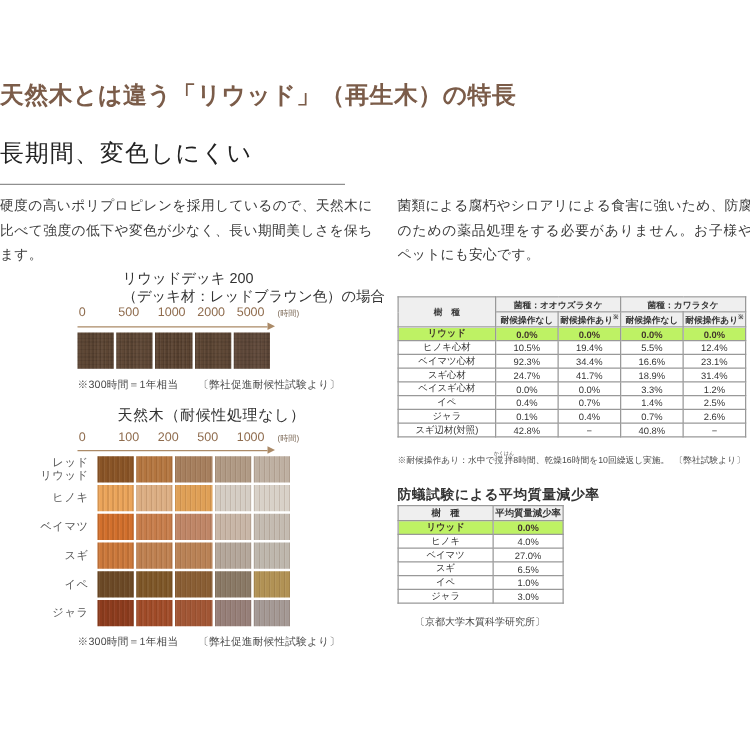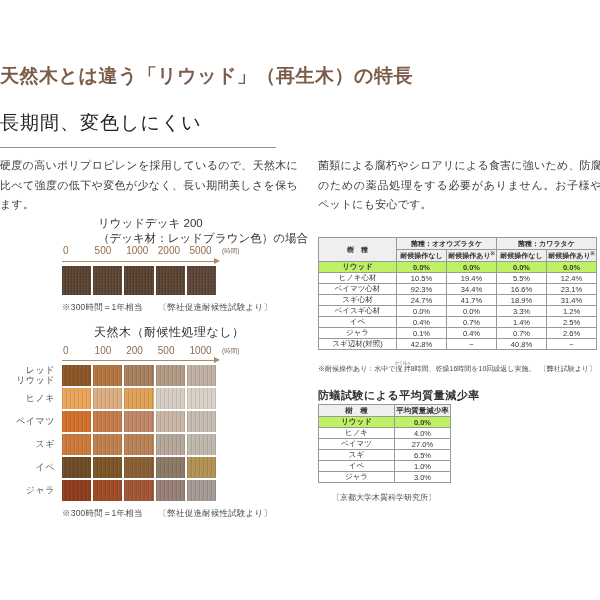--- a/index.html
+++ b/index.html
@@ -39,21 +39,21 @@
   #rw-swatches .sw { height:29px; }
 
   .chart-note { font-size:8.5px; color:#4a4a4a; display:flex; gap:16px; letter-spacing:0.2px; }
   .chart-note.n1 { left:62px; top:302px; }
   .chart-note.n2 { left:62px; top:508px; }
 
   .nat-title { left:62px; top:324px; font-size:12px; color:#333; letter-spacing:0.5px;margin-left:32px; }
 
   #nat-rows { left:0; top:365px; }
   .nrow { display:flex; height:21px; margin-bottom:2px; }
-  .nrow-label { width:62px; display:flex; flex-direction:column; justify-content:center; align-items:flex-end;
+  .nrow-label { width:78px; display:flex; flex-direction:column; justify-content:center; align-items:flex-end;
                 padding-right:7px; font-size:9px; line-height:9.5px; color:#555; letter-spacing:0.5px; }
   .nrow .sw { height:21px; }
 
   .tbl-title { left:318px; font-size:11px; font-weight:bold; color:#333; letter-spacing:0.5px; }
 
   table { border-collapse:collapse; table-layout:fixed; }
   .dtable { left:318px; top:237px; width:278px; }
   .ttable { left:318px; top:404px; width:132px; }
   th, td { border:1px solid #999; text-align:center; vertical-align:middle; overflow:hidden; white-space:nowrap; }
   th { background:#efefef; font-weight:bold; color:#333; }

